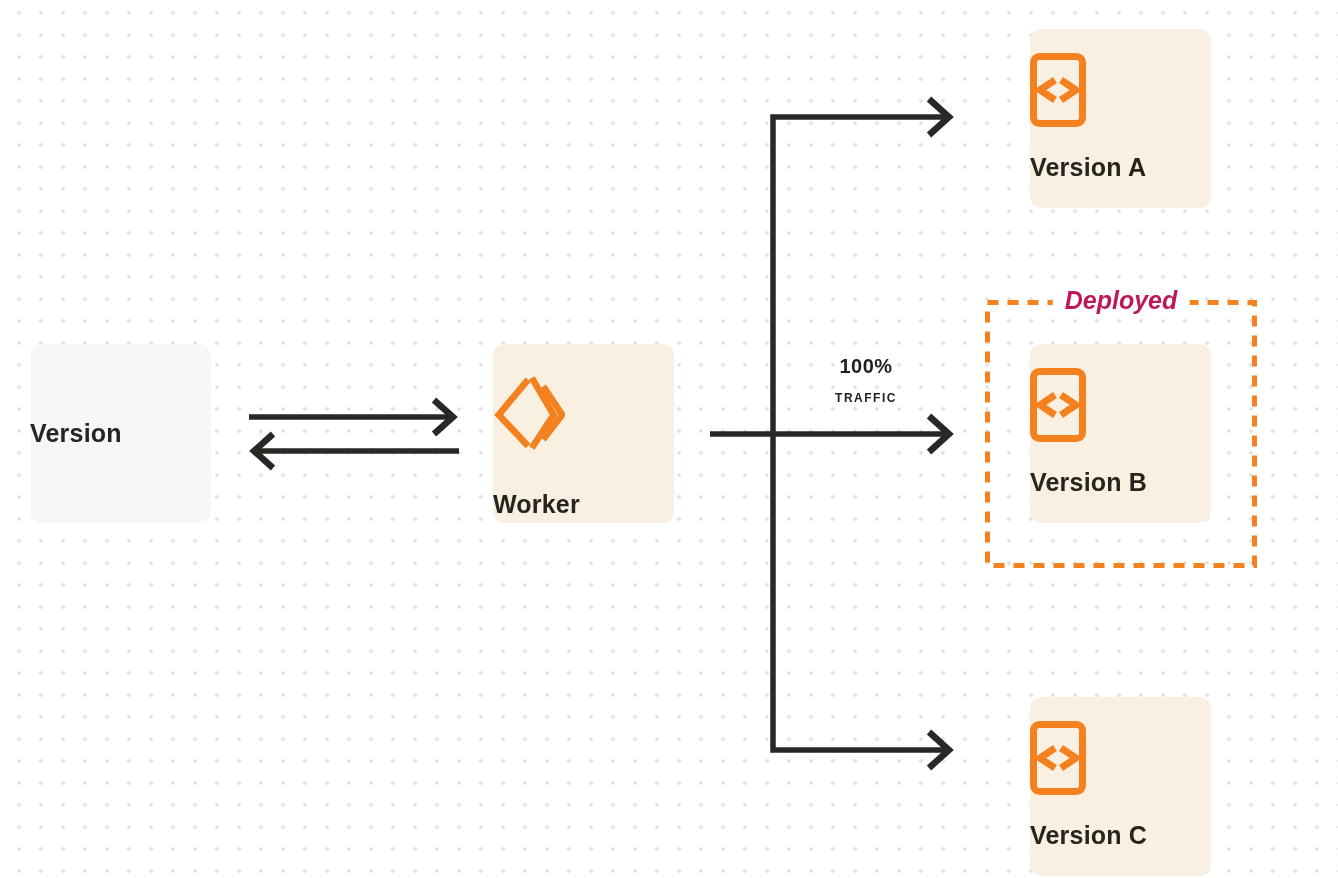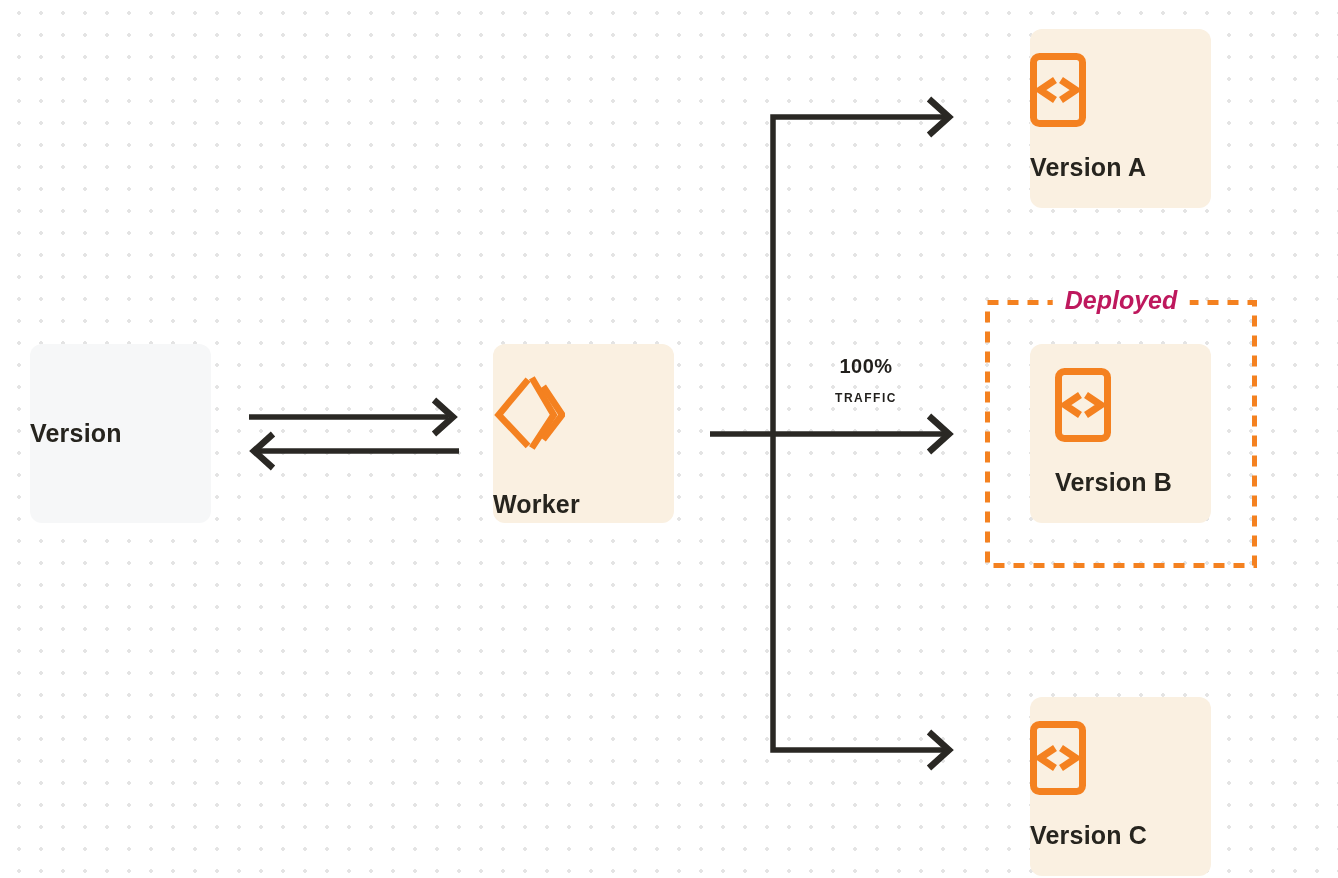--- a/index.html
+++ b/index.html
@@ -19,21 +19,21 @@
 
   .node {
     position:absolute; width:181px; height:179px; border-radius:12px;
     display:flex; flex-direction:column; justify-content:center;
     box-sizing:border-box;
   }
   .node-label { font-size:25px; font-weight:700; color:#26241e; letter-spacing:0.2px; }
   .client  { left:30px;  top:344px; background:#f6f7f8; }
   .worker  { left:493px; top:344px; background:#faf0e1; justify-content:flex-start; padding-top:28px; gap:40px; }
   .version { left:1030px; background:#faf0e1; justify-content:flex-start; padding-top:24px; gap:26px; }
-  .va { top:29px; } .vb { top:344px;padding-left:25px; } .vc { top:661px;margin-top:36px; }
+  .va { top:29px; } .vb { top:344px; } .vc { top:661px;margin-top:36px; }
 
   .traffic-label {
     position:absolute; left:790px; top:350px; width:152px; text-align:center;
     color:#211f1c; font-weight:700; line-height:32px;
   }
   .traffic-pct  { font-size:20px; letter-spacing:0.5px; }
   .traffic-word { font-size:12px; letter-spacing:1.5px; }
 
   .deployed-box { position:absolute; left:985px; top:300px; width:272px; height:268px; }
   .deployed-box svg { position:absolute; left:0; top:0; }

